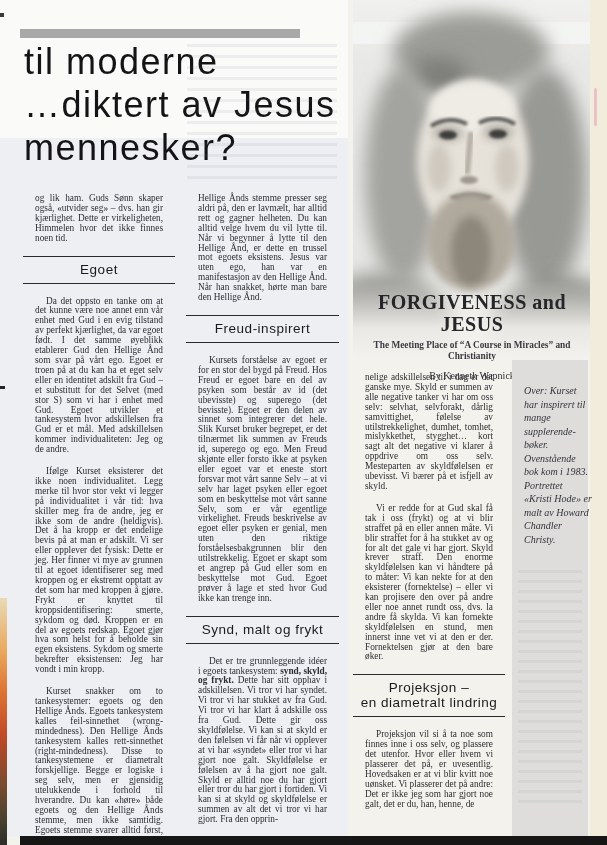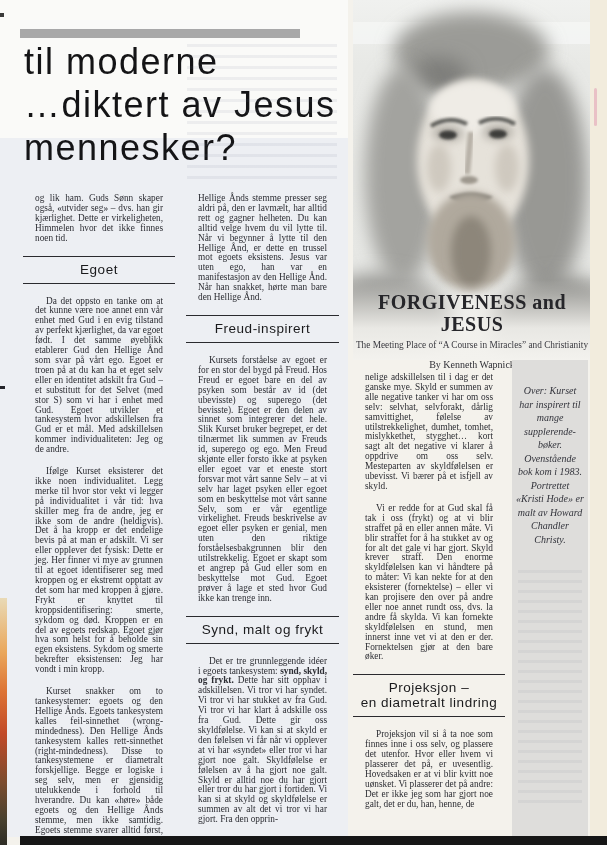--- a/index.html
+++ b/index.html
@@ -36,29 +36,29 @@
     font-family:"Liberation Sans","DejaVu Sans",sans-serif;
     font-weight:400;font-size:13.5px;line-height:15px;letter-spacing:0.5px;
     text-align:center;color:#1a1a1c;margin:7px 0 13px;
     border-top:1.5px solid #2a2a2e;border-bottom:1.5px solid #2a2a2e;
     padding:5px 2px 6px;white-space:pre-line;text-indent:0;
   }
 
   .portrait{position:absolute;left:353px;top:0;width:237px;height:360px;}
   .bookblock{position:absolute;left:350px;top:291px;width:244px;text-align:center;color:#26262a;}
   .book-title{font-family:"Liberation Serif",serif;font-weight:700;font-size:20px;line-height:22px;letter-spacing:0.5px;margin:0;}
-  .book-sub{font-size:9.3px;line-height:11px;margin:5px 0 7px;color:#3a3a40;}
+  .book-sub{font-size:9.3px;line-height:11px;margin:5px 0 7px;color:#3a3a40;font-weight:bold;}
   .book-by{font-size:10px;line-height:12px;margin:8px 0 0;color:#303036;}
 
   .side-panel{position:absolute;left:512px;top:360px;width:76px;height:476px;background:#dedddb;}
   .side-panel::after{content:"";position:absolute;left:6px;top:210px;width:64px;height:240px;
     background:repeating-linear-gradient(180deg,rgba(110,120,140,0.08) 0 3px,rgba(0,0,0,0) 3px 10px);
     filter:blur(0.6px);}
-  .caption{position:absolute;left:4px;top:24px;width:68px;
-    font-style:italic;font-size:10px;line-height:13.5px;text-align:center;color:#33343c;}
+  .caption{position:absolute;left:12px;top:24px;width:68px;
+    font-style:italic;font-size:10px;line-height:13.5px;text-align:left;color:#33343c;}
 
   .hand-row{text-align:right;font-size:13px;line-height:14px;margin-top:3px;color:#222;}
 
   .edge-photo{position:absolute;left:0;top:598px;width:7px;height:247px;
     background:linear-gradient(180deg,#e9dab6 0%,#eaa75b 22%,#dd7334 38%,#c24a28 55%,#7a4c2e 75%,#48412f 90%,#2e2d26 100%);}
   .edge-tick{position:absolute;left:0;top:386px;width:5px;height:3px;background:#24242a;}
   .edge-dot{position:absolute;left:0;top:13px;width:4px;height:4px;background:#3a3a3a;}
   .pink-mark{position:absolute;left:594px;top:88px;width:3px;height:38px;background:#e6b6c0;opacity:.8;border-radius:2px;}
 </style>
 </head>

